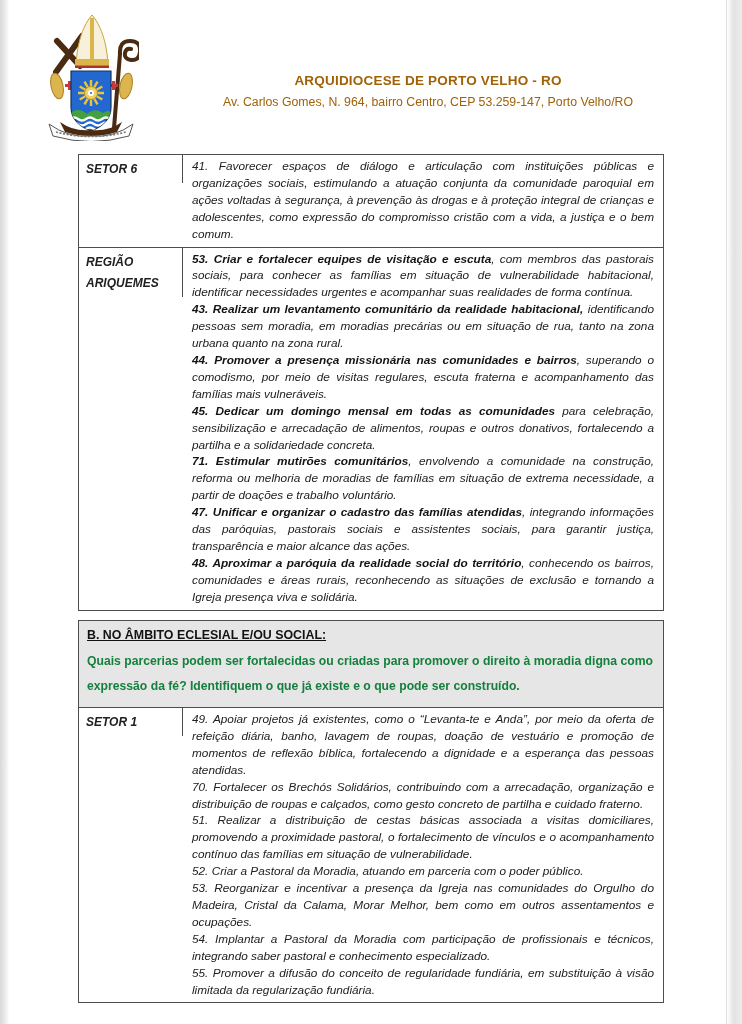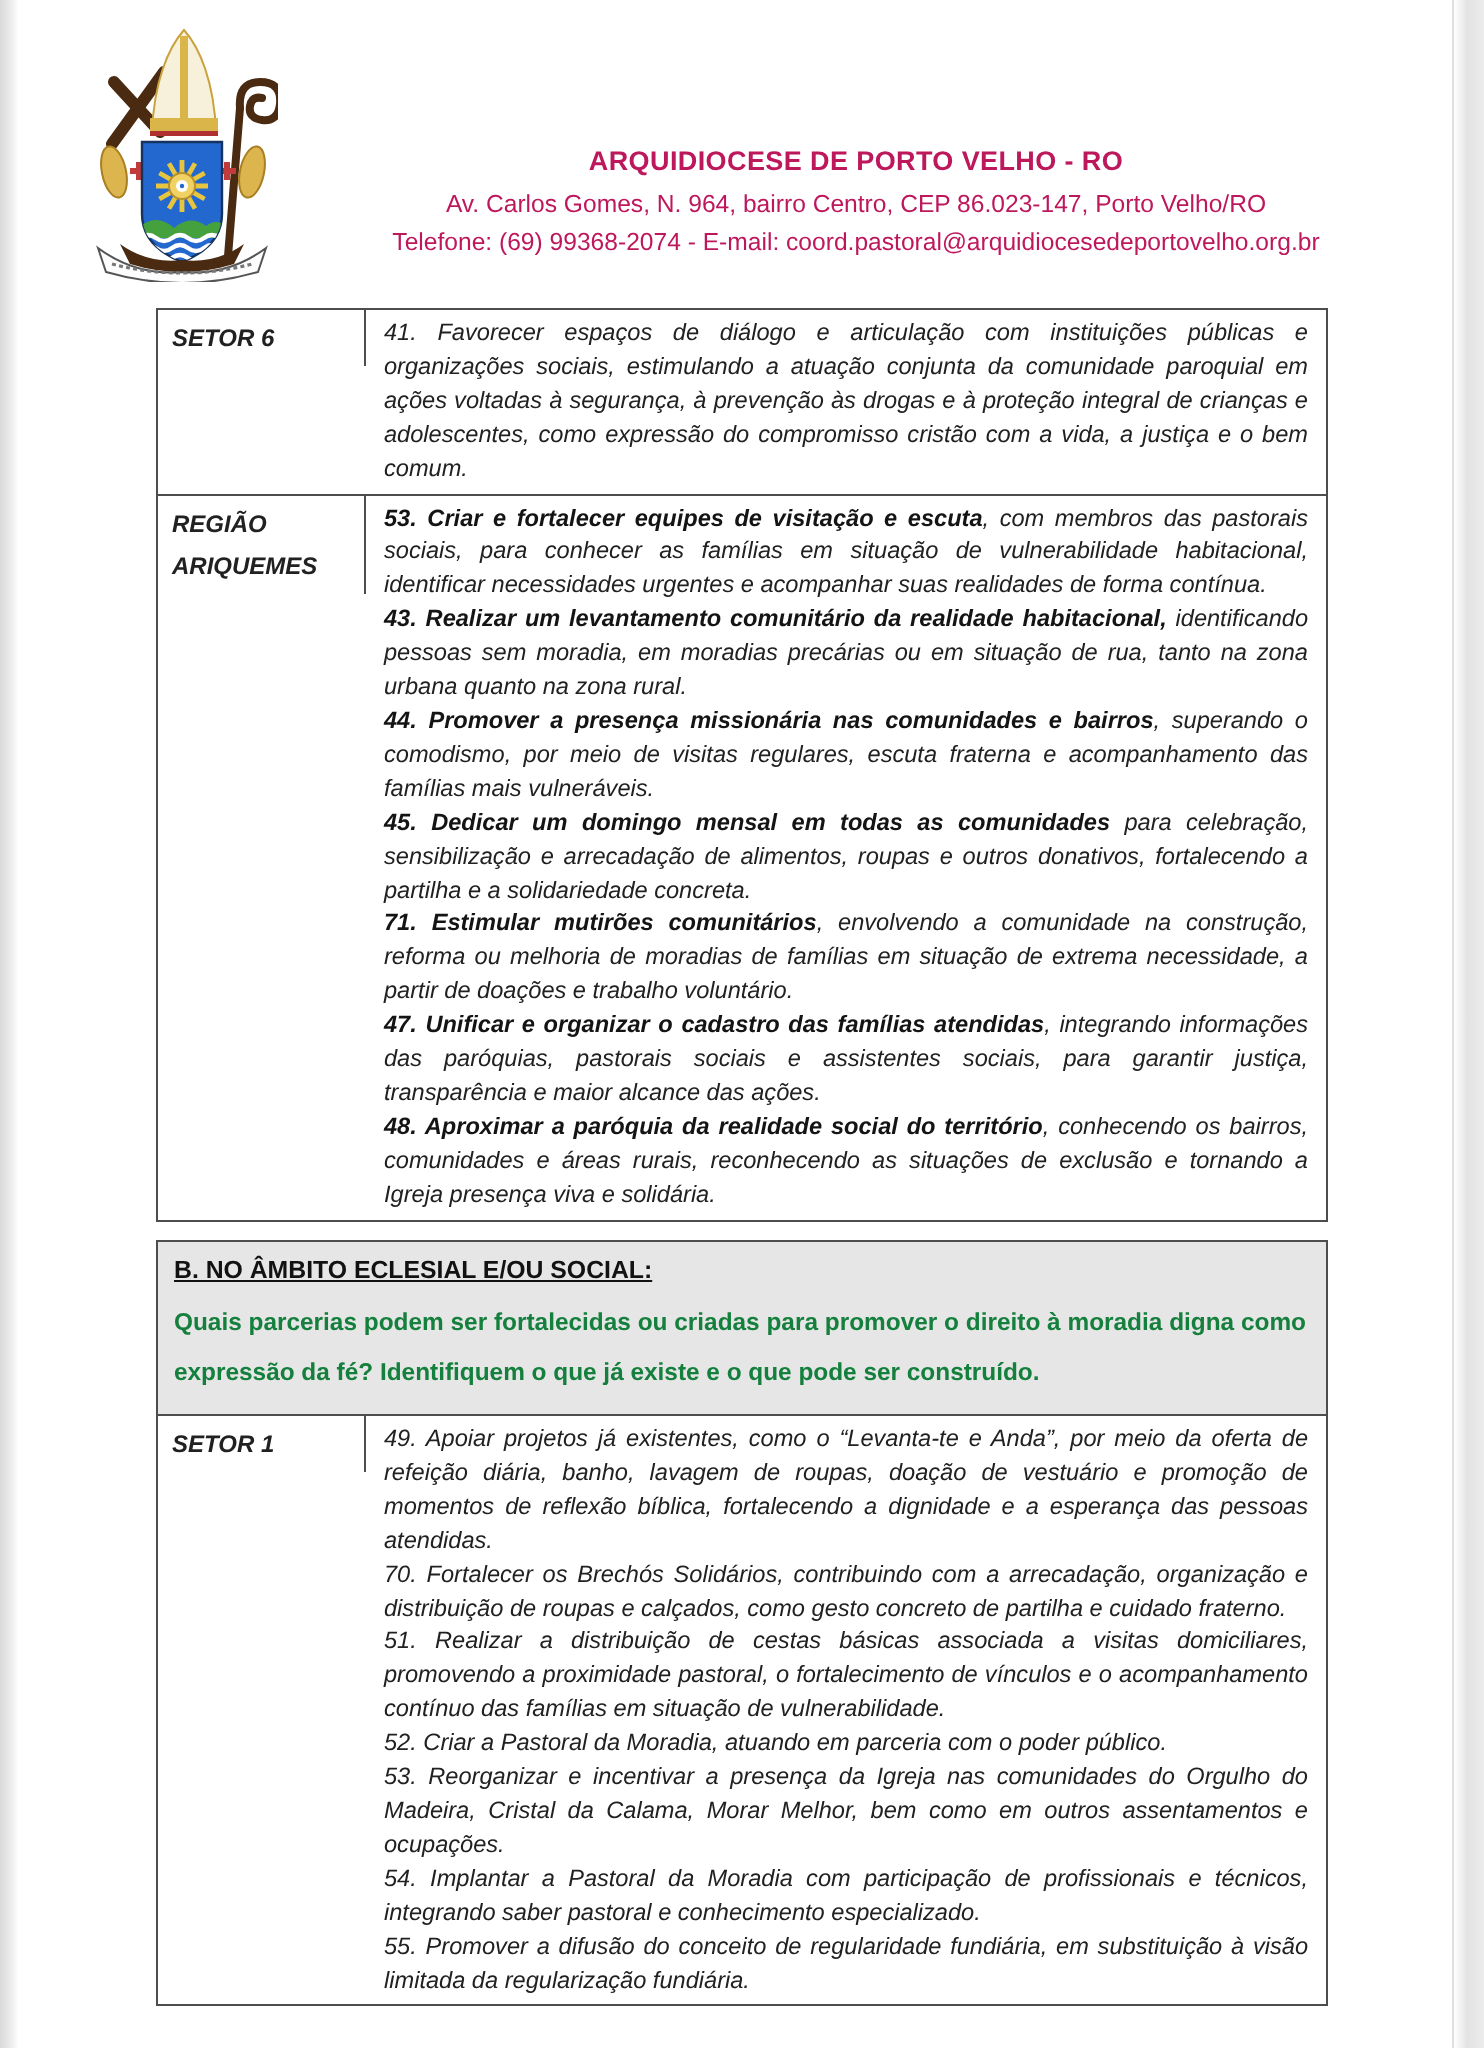--- a/index.html
+++ b/index.html
@@ -21,21 +21,21 @@
   .edge-right {
     position: absolute; right: 0; top: 0; bottom: 0; width: 15px;
     background: linear-gradient(to left, #ececec, #e3e3e3 55%, #ffffff);
     border-left: 1px solid #e0e0e0;
   }
 
   
   .logo { position: absolute; left: 44px; top: 10px; width: 95px; height: 131px; }
   .header-text {
     position: absolute; left: 128px; top: 71px; width: 600px;
-    text-align: center; line-height: 19px; font-size: 12.3px; color: #be185d;
+    text-align: center; line-height: 19px; font-size: 12.3px; color: #a16207;
   }
   .header-title { font-weight: 700; font-size: 13.5px; margin-bottom: 3px; letter-spacing: .2px; }
 
   
   .doc-table {
     position: absolute; left: 78px; width: 586px;
     border: 1px solid #4d4d4d; box-sizing: border-box;
     font-size: 11.8px; line-height: 16.9px;
   }
   .t-regioes { top: 154px; }
@@ -144,22 +144,21 @@
     <path d="M16 112 Q30 122 47 120 Q64 122 78 112 L73 122 Q47 130 21 122 Z" fill="#4a2a10"></path>
 
     <g>
       <path d="M5 114 Q24 128 47 126 Q70 128 89 114 L85 126 Q47 137 9 126 Z" fill="#fdfdfd" stroke="#555" stroke-width="1"></path>
       <path d="M12 122 Q47 131 82 122" fill="none" stroke="#777" stroke-width="1.6" stroke-dasharray="2 1.6"></path>
     </g>
   </svg>
 
   <div class="header-text">
     <div class="header-title">ARQUIDIOCESE DE PORTO VELHO - RO</div>
-    <div>Av. Carlos Gomes, N. 964, bairro Centro, CEP 86.023-147, Porto Velho/RO</div>
-    <div>Telefone: (69) 99368-2074 - E-mail: coord.pastoral@arquidiocesedeportovelho.org.br</div>
+    <div>Av. Carlos Gomes, N. 964, bairro Centro, CEP 53.259-147, Porto Velho/RO</div>
   </div>
 
   <div class="doc-table t-regioes">
     <div class="trow">
       <div class="lbl">SETOR 6</div>
       <div class="itm">
           <p>41. Favorecer espaços de diálogo e articulação com instituições públicas e organizações sociais, estimulando a atuação conjunta da comunidade paroquial em ações voltadas à segurança, à prevenção às drogas e à proteção integral de crianças e adolescentes, como expressão do compromisso cristão com a vida, a justiça e o bem comum.</p>
         </div>
     </div>
     <div class="trow">

